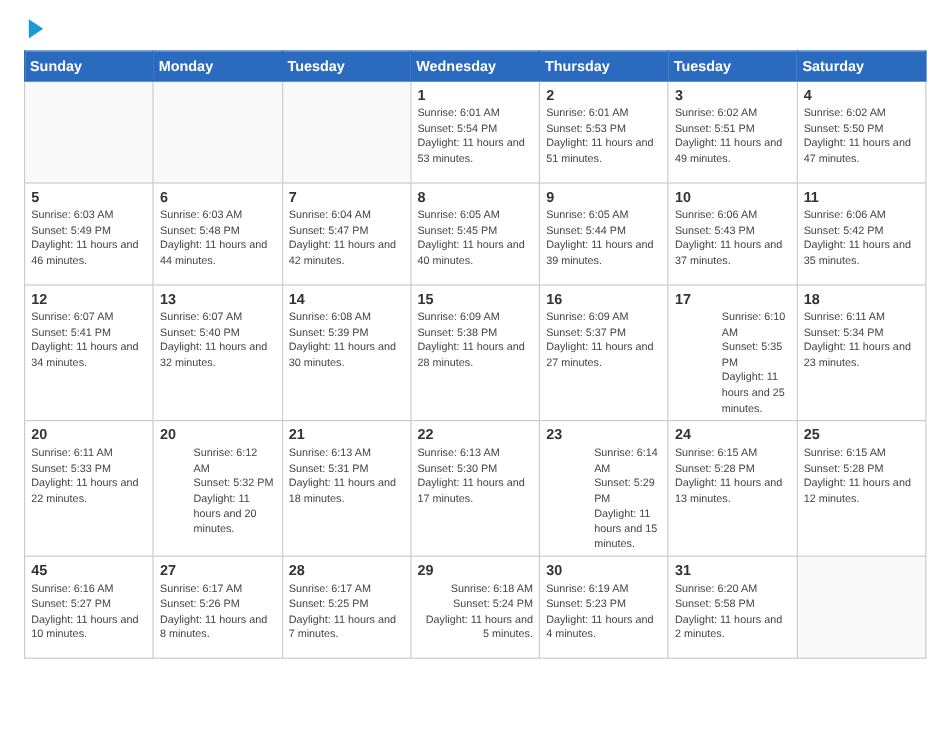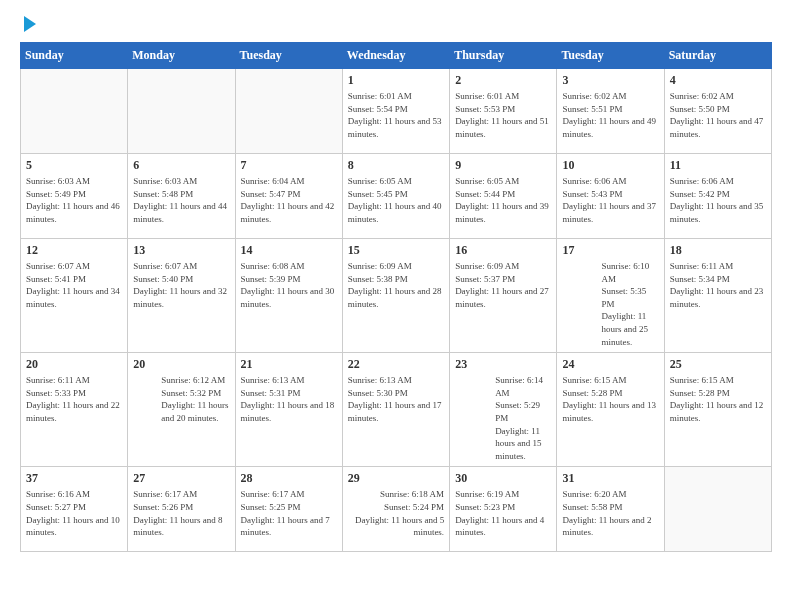--- a/index.html
+++ b/index.html
@@ -53,21 +53,20 @@
       color: #222;
       line-height: 1.1;
     }
     .subtitle {
       font-size: 14px;
       color: #555;
     }
     .calendar {
       width: 100%;
       border-collapse: collapse;
-      font-family: Liberation Serif, serif;
     }
     .calendar th {
       background: #2a6bbf;
       color: white;
       font-size: 12px;
       font-weight: bold;
       padding: 5px 4px;
       text-align: left;
       border: 1px solid #2a6bbf;
     }
@@ -285,21 +284,21 @@
           </td>
           <td>
             <span class="day-number">25</span>
             <div class="day-info" style="white-space: pre-line;">Sunrise: 6:15 AM
 Sunset: 5:28 PM
 Daylight: 11 hours and 12 minutes.</div>
           </td>
         </tr>
         <tr>
           <td>
-            <span class="day-number">37</span>
+            <span class="day-number">45</span>
             <div class="day-info" style="white-space: pre-line;">Sunrise: 6:16 AM
 Sunset: 5:27 PM
 Daylight: 11 hours and 10 minutes.</div>
           </td>
           <td>
             <span class="day-number">27</span>
             <div class="day-info" style="white-space: pre-line;">Sunrise: 6:17 AM
 Sunset: 5:26 PM
 Daylight: 11 hours and 8 minutes.</div>
           </td>

